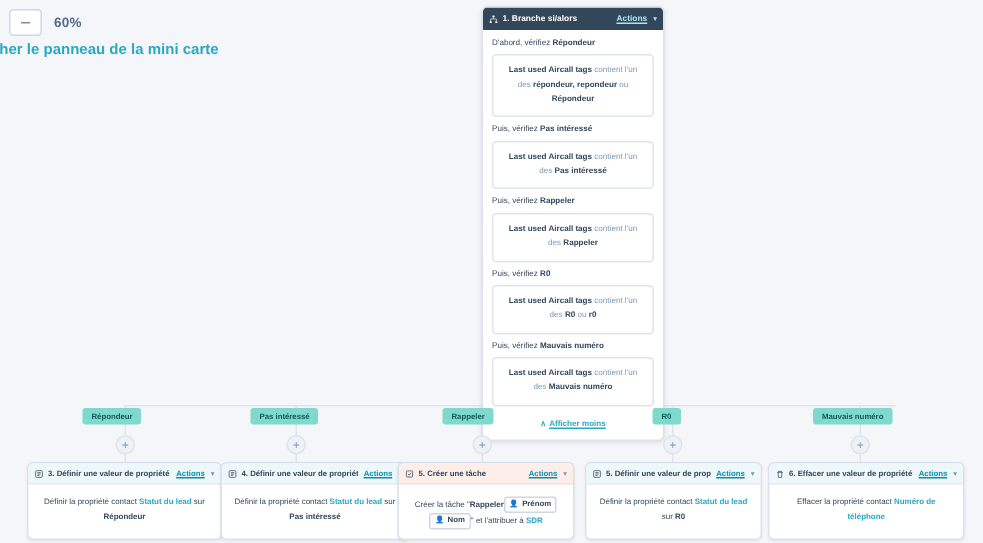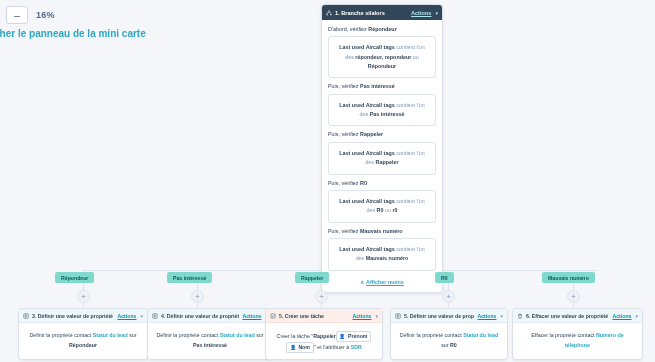--- a/index.html
+++ b/index.html
@@ -140,21 +140,21 @@
   <div class="vline" style="left:573px; top:270px; height:14px;"></div>
 
   <div class="vline" style="left:83px; top:284px; height:24px;"></div>
   <div class="vline" style="left:197px; top:284px; height:24px;"></div>
   <div class="vline" style="left:321px; top:284px; height:24px;"></div>
   <div class="vline" style="left:448px; top:284px; height:24px;"></div>
   <div class="vline" style="left:573px; top:284px; height:24px;"></div>
 
   <div class="zoom-ctl">
     <div class="zoom-btn">–</div>
-    <div class="zoom-val">16%</div>
+    <div class="zoom-val">60%</div>
   </div>
   <div class="tooltip-text">cher le panneau de la mini carte</div>
 
   <div class="main-card">
     <div class="card-head">
       <svg class="head-icon" viewBox="0 0 16 16" fill="#ffffff">
         <rect x="6" y="1" width="4" height="3" rx="1"></rect>
         <rect x="1" y="11" width="4" height="3" rx="1"></rect>
         <rect x="11" y="11" width="4" height="3" rx="1"></rect>
         <path d="M8 4v3H3v4M8 7h5v4" stroke="#ffffff" stroke-width="1.1" fill="none"></path>

